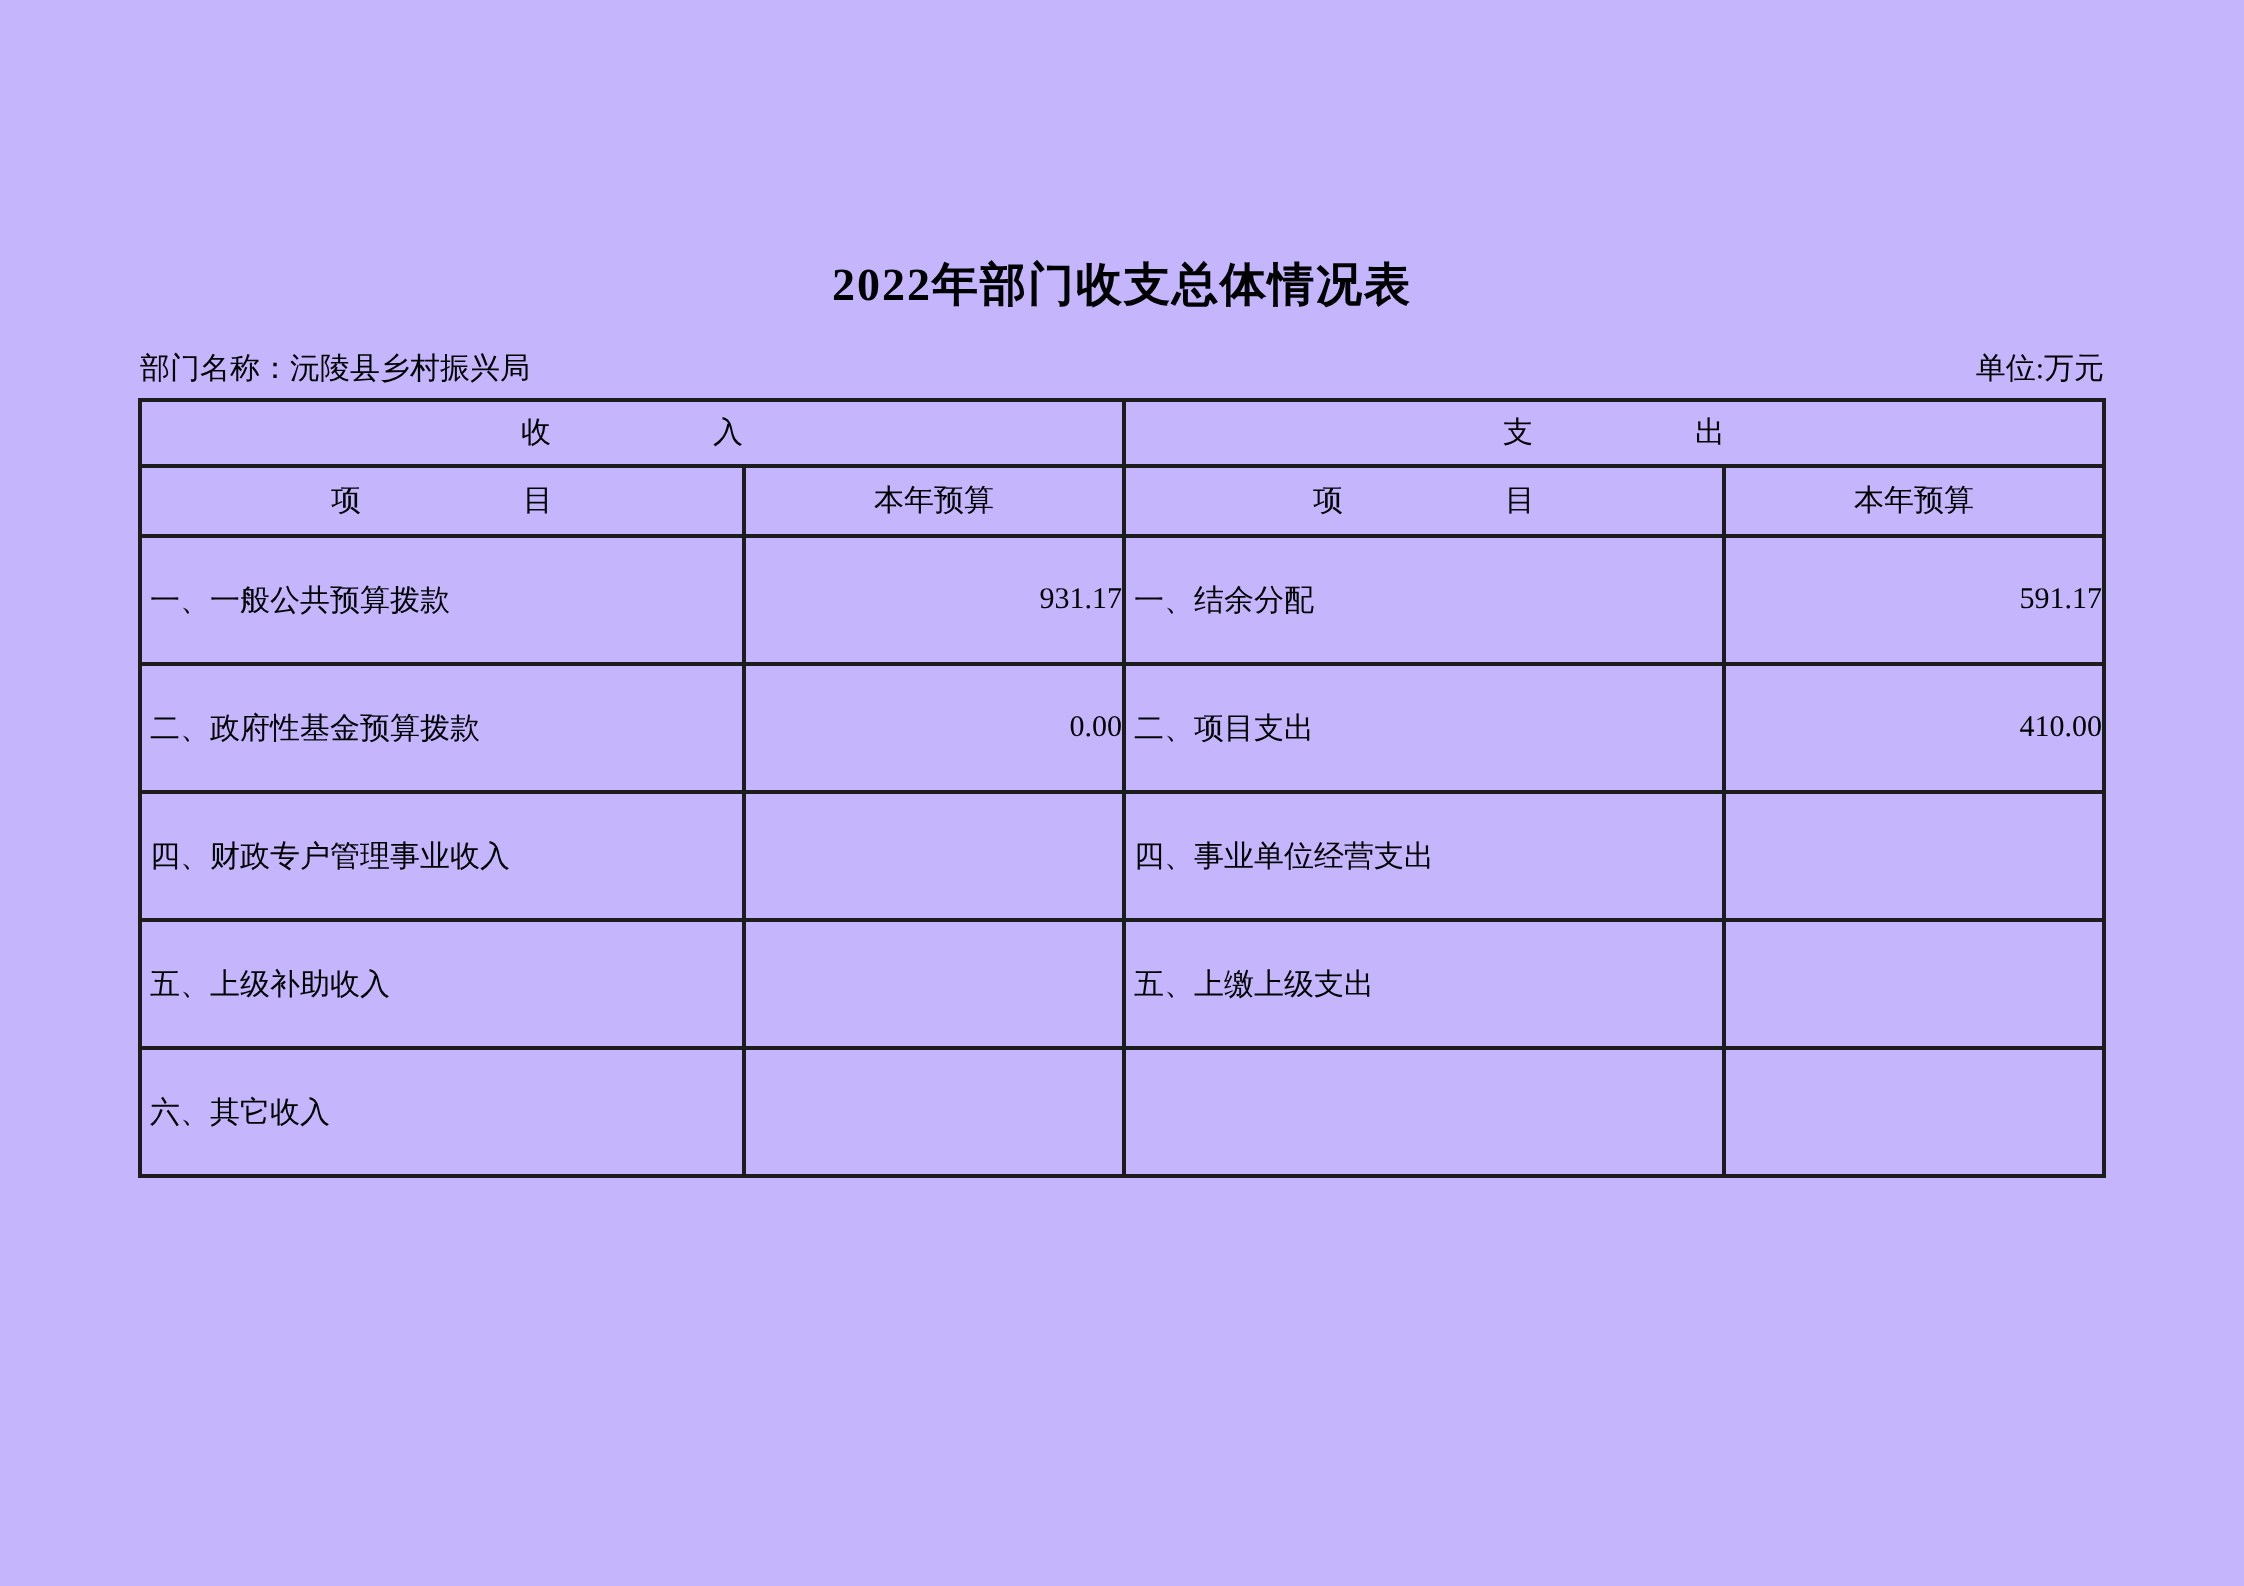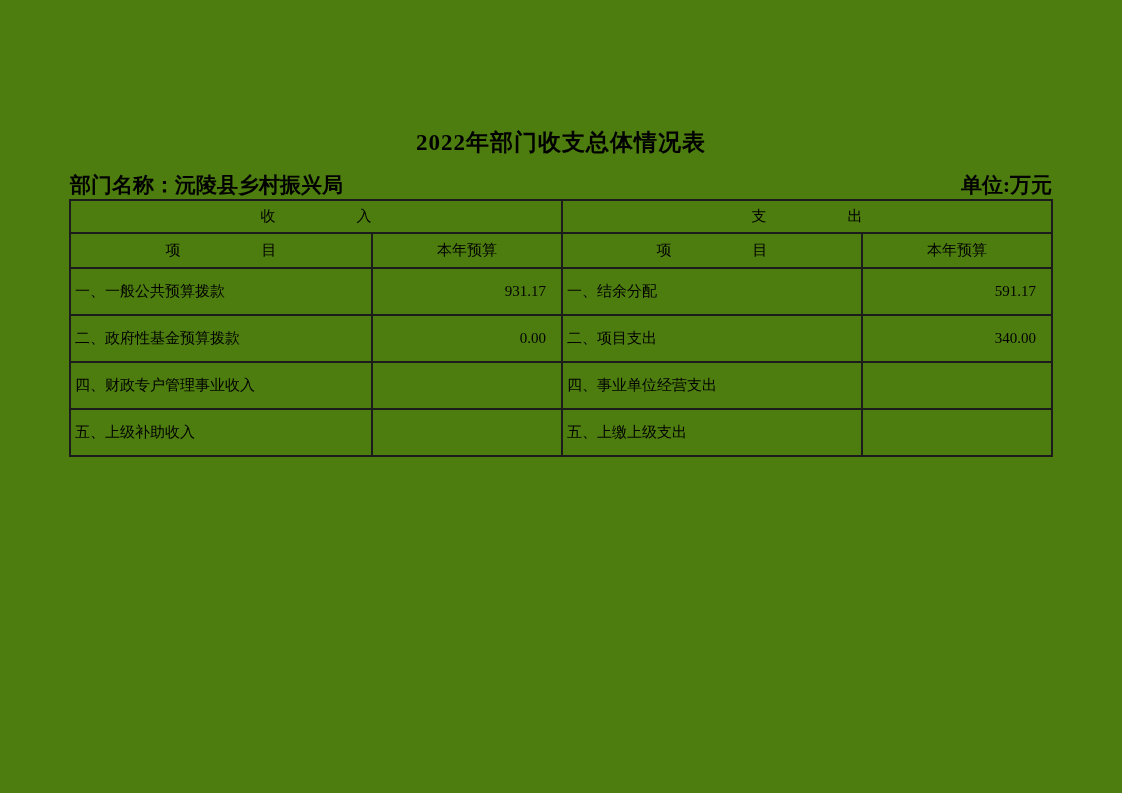--- a/index.html
+++ b/index.html
@@ -5,40 +5,39 @@
   * { box-sizing: border-box; margin: 0; padding: 0; }
   html, body { background: #ffffff; }
   body {
     font-family: "Liberation Serif", "DejaVu Serif", serif;
     color: #000000;
   }
   .page {
     position: relative;
     width: 1122px;
     height: 793px;
-    background: #4d7c0f;
+    background: #c4b5fd;
     overflow: hidden;
   }
   .doc-title {
     padding-top: 130px;
     text-align: center;
     font-size: 23px;
     font-weight: bold;
     letter-spacing: 1px;
     line-height: 26px;
   }
   .meta-row {
     width: 982px;
     margin: 20px auto 4px auto;
     display: flex;
     justify-content: space-between;
     align-items: flex-end;
-    font-size: 21px;
+    font-size: 15px;
     line-height: 19px;
-    font-weight: bold;
   }
   table.budget-table {
     width: 982px;
     margin: 0 auto;
     border-collapse: collapse;
     table-layout: fixed;
   }
   table.budget-table th,
   table.budget-table td {
     border: 2px solid #1c1c1c;
@@ -48,35 +47,35 @@
     overflow: hidden;
     white-space: nowrap;
   }
   col.c-item-l  { width: 302px; }
   col.c-val-l   { width: 190px; }
   col.c-item-r  { width: 300px; }
   col.c-val-r   { width: 190px; }
 
   tr.section-row th { height: 33px; text-align: center; }
   tr.colhead-row th { height: 35px; text-align: center; }
-  tr.data-row  td   { height: 47px; font-family: Liberation Serif, serif; }
+  tr.data-row  td   { height: 64px; font-family: Liberation Serif, serif; }
 
   .spread {
     display: inline-flex;
     gap: 81px;
     justify-content: center;
   }
   td.cell-label {
     text-align: left;
     padding-left: 4px;
     word-spacing: 4px; 
   }
   td.cell-value {
     text-align: right;
-    padding-right: 15px;
+    padding-right: 0;
   }
 </style>
 </head>
 <body>
 
 <div class="page">
 
   <div class="doc-title">2022年部门收支总体情况表</div>
 
   <div class="meta-row">
@@ -129,36 +128,42 @@
       <td class="cell-label">一、一般公共预算拨款</td>
       <td class="cell-value">931.17</td>
       <td class="cell-label">一、结余分配</td>
       <td class="cell-value">591.17</td>
     </tr>
 
     <tr class="data-row">
       <td class="cell-label">二、政府性基金预算拨款</td>
       <td class="cell-value">0.00</td>
       <td class="cell-label">二、项目支出</td>
-      <td class="cell-value">340.00</td>
+      <td class="cell-value">410.00</td>
     </tr>
 
 
     <tr class="data-row">
       <td class="cell-label">四、财政专户管理事业收入</td>
       <td class="cell-value"></td>
       <td class="cell-label">四、事业单位经营支出</td>
       <td class="cell-value"></td>
     </tr>
 
     <tr class="data-row">
       <td class="cell-label">五、上级补助收入</td>
       <td class="cell-value"></td>
       <td class="cell-label">五、上缴上级支出</td>
       <td class="cell-value"></td>
     </tr>
 
+    <tr class="data-row">
+      <td class="cell-label">六、其它收入</td>
+      <td class="cell-value"></td>
+      <td class="cell-label"></td>
+      <td class="cell-value"></td>
+    </tr>
 
 
 
   </tbody>
     </table>
 </div>
 
 </body></html>

